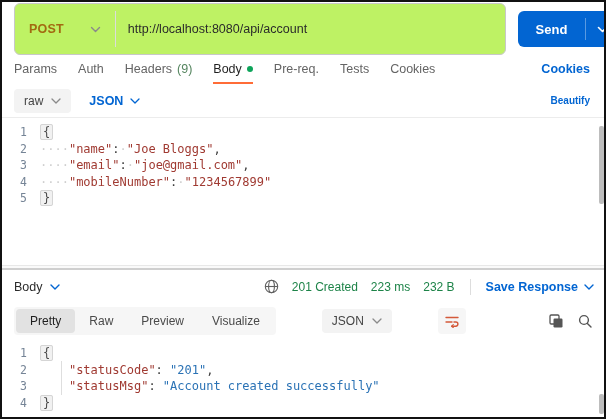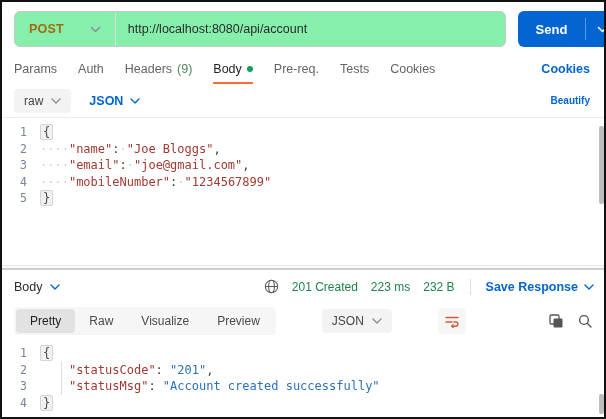--- a/index.html
+++ b/index.html
@@ -7,22 +7,22 @@
   body { font-family:"Liberation Sans", sans-serif; color:#2b2b2b; }
 
   .frame {
     width:606px; height:419px; border:2px solid #111; background:#fff;
     overflow:hidden; position:relative;
   }
 
   
   .url-row { display:flex; align-items:center; margin:8px 0 0 12px; height:38px; }
   .method-url {
-    flex:1; display:flex; align-items:center; height:36px;
-    border:1px solid #c8c8c8; border-radius:6px; background:#86efac; overflow:hidden;
+    flex:1; display:flex; align-items:center; height:52px;
+    border:1px solid #c8c8c8; border-radius:6px; background:#bef264; overflow:hidden;
   }
   .method {
     display:flex; align-items:center; gap:26px; padding:0 14px 0 14px; cursor:pointer;
     font-size:12.5px; font-weight:700; color:var(--post,#a26a11); letter-spacing:.2px; height:100%;
   }
   .method .chev { color:#8a8a8a; display:flex; }
   .method-divider { width:1px; height:36px; background:#dcdcdc; }
   .url-input {
     flex:1; border:none; outline:none; font-size:12.5px; color:#2b2b2b;
     padding:0 10px 0 12px; font-family:Liberation Sans, sans-serif; background:transparent;
@@ -236,22 +236,22 @@
             </svg>
         </span>
       </div>
     </div>
   </div>
 
   <div class="resp-toolbar">
     <div class="seg-group" id="response-views">
         <span class="seg active">Pretty</span>
         <span class="seg">Raw</span>
+        <span class="seg">Preview</span>
         <span class="seg">Visualize</span>
-        <span class="seg">Preview</span>
       </div>
     <div class="chip resp-lang">
       <span>JSON</span>
       <span class="chev">
         <svg width="10" height="6" viewBox="0 0 10 6">
             <path d="M1 1l4 4 4-4" stroke="currentColor" stroke-width="1.3" fill="none" stroke-linecap="round" stroke-linejoin="round"></path>
           </svg>
       </span>
     </div>
     <div class="wrap-chip">

